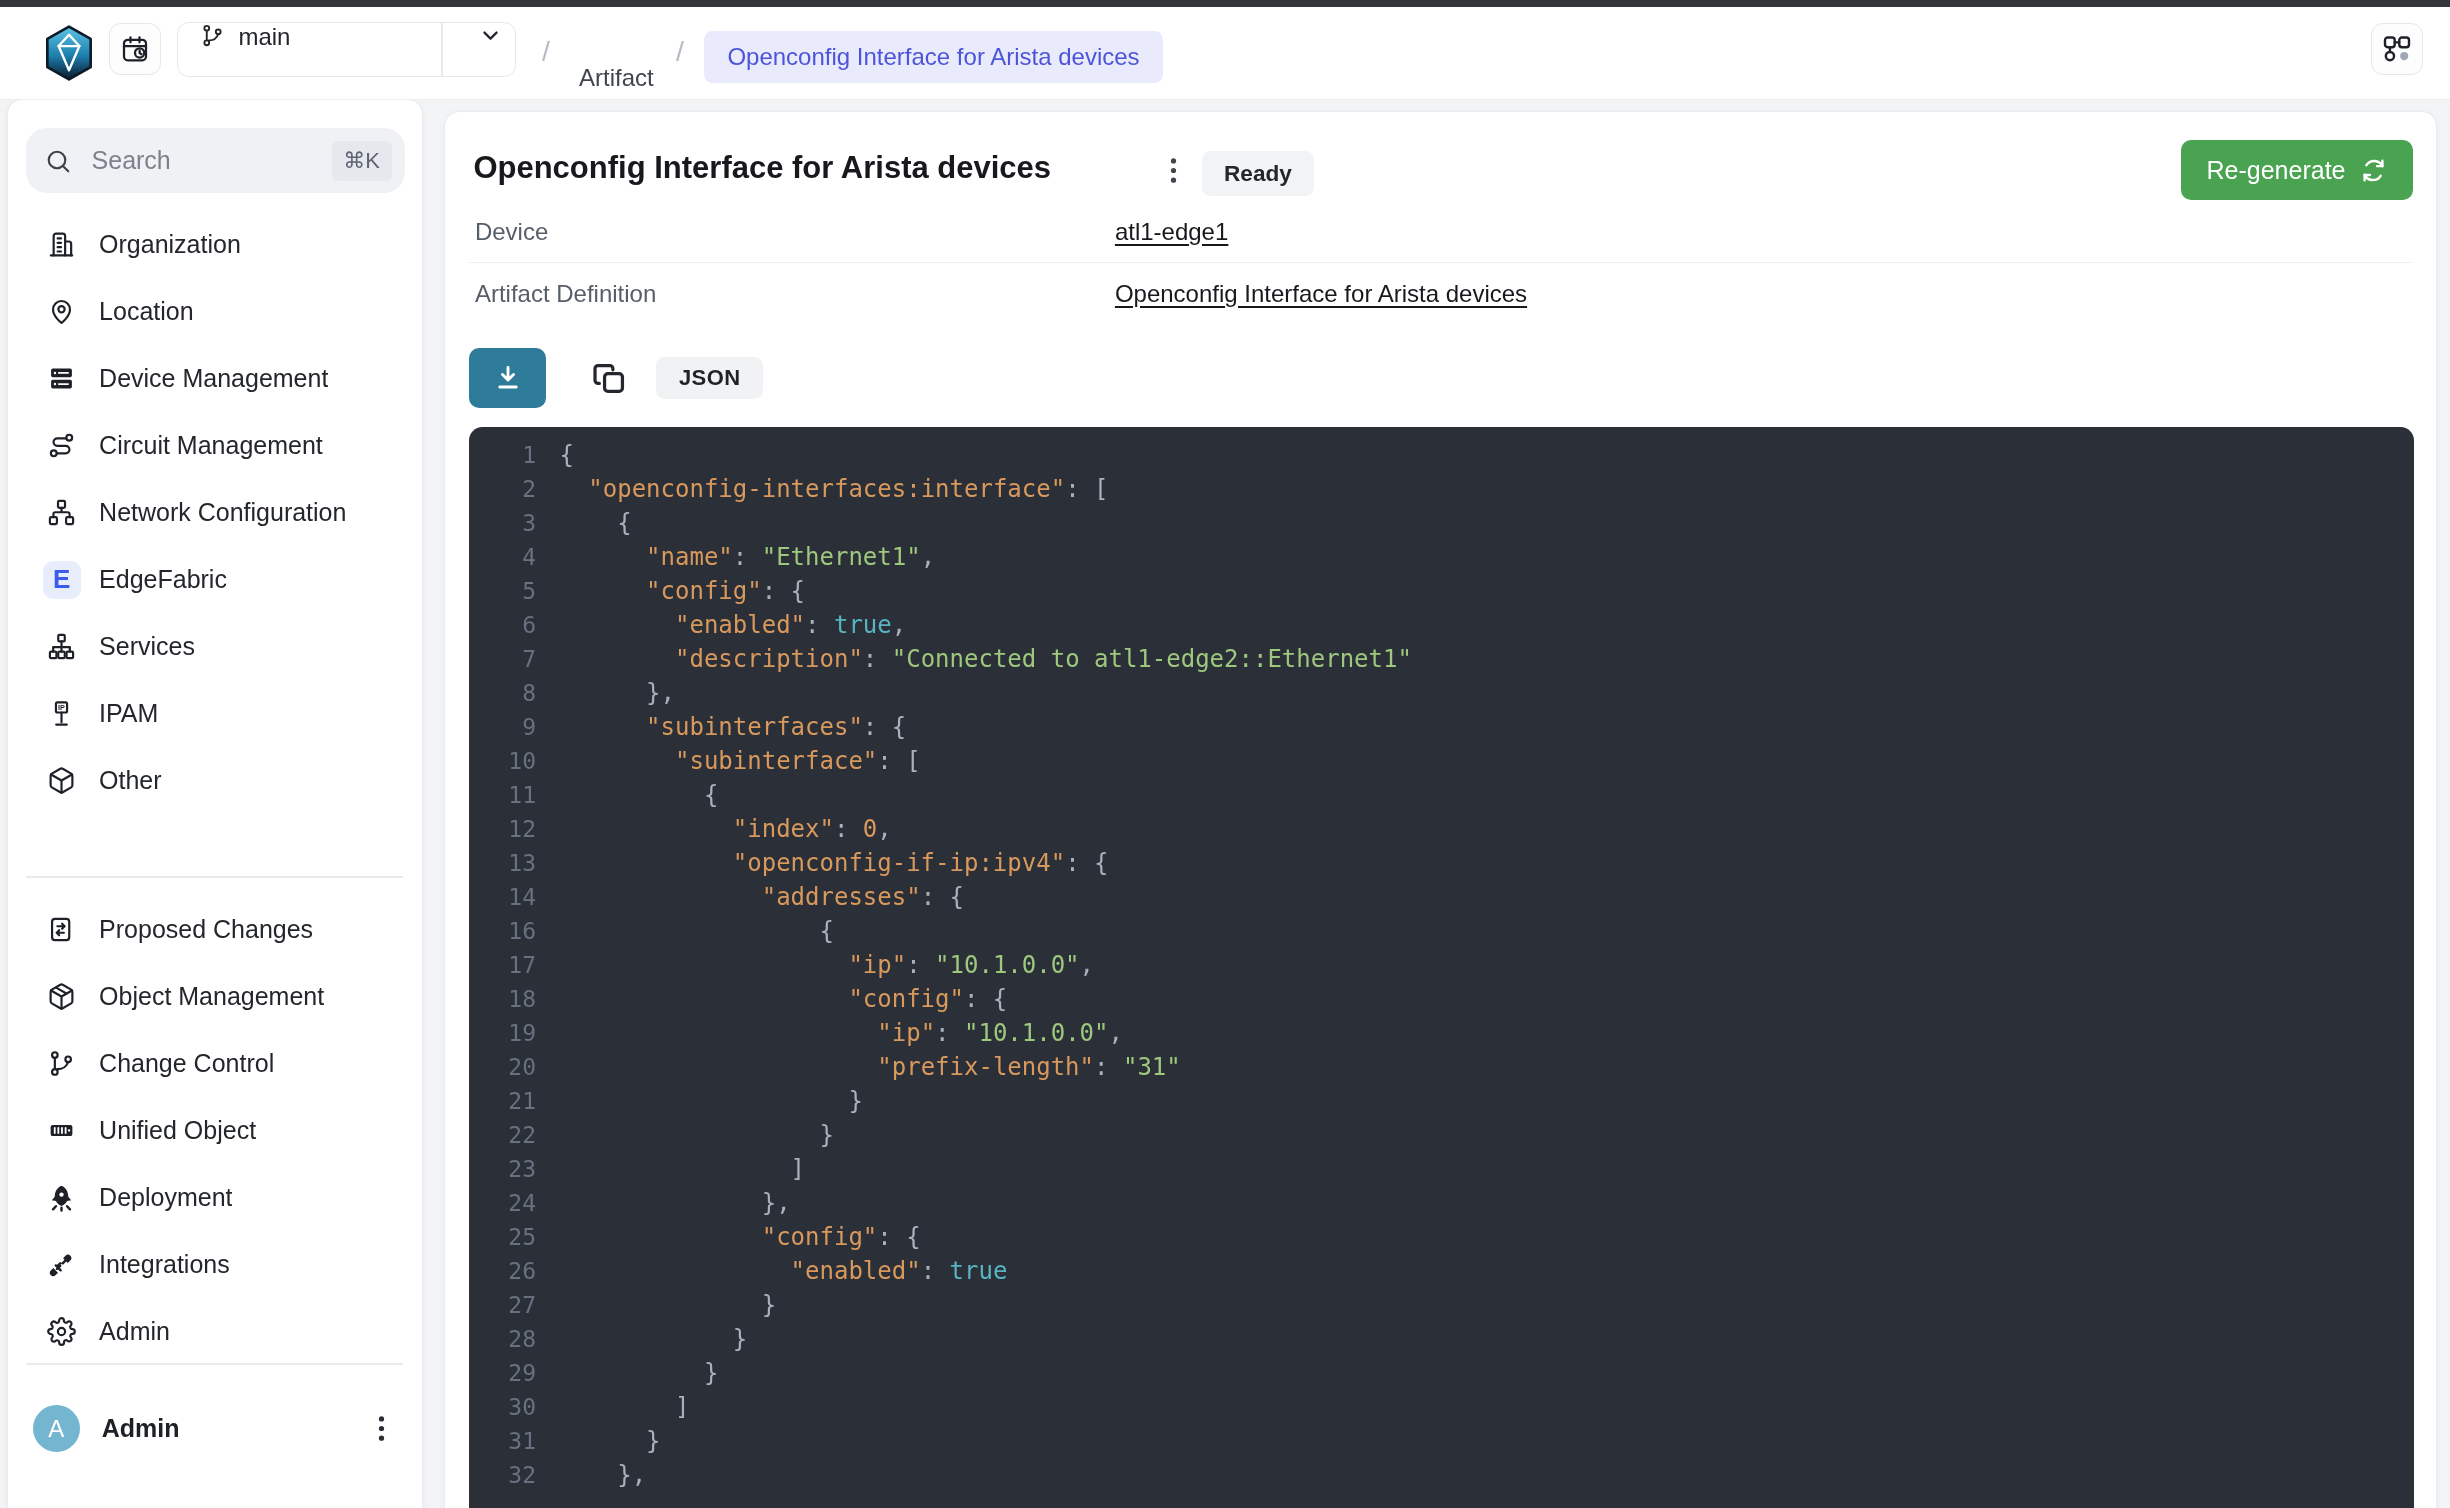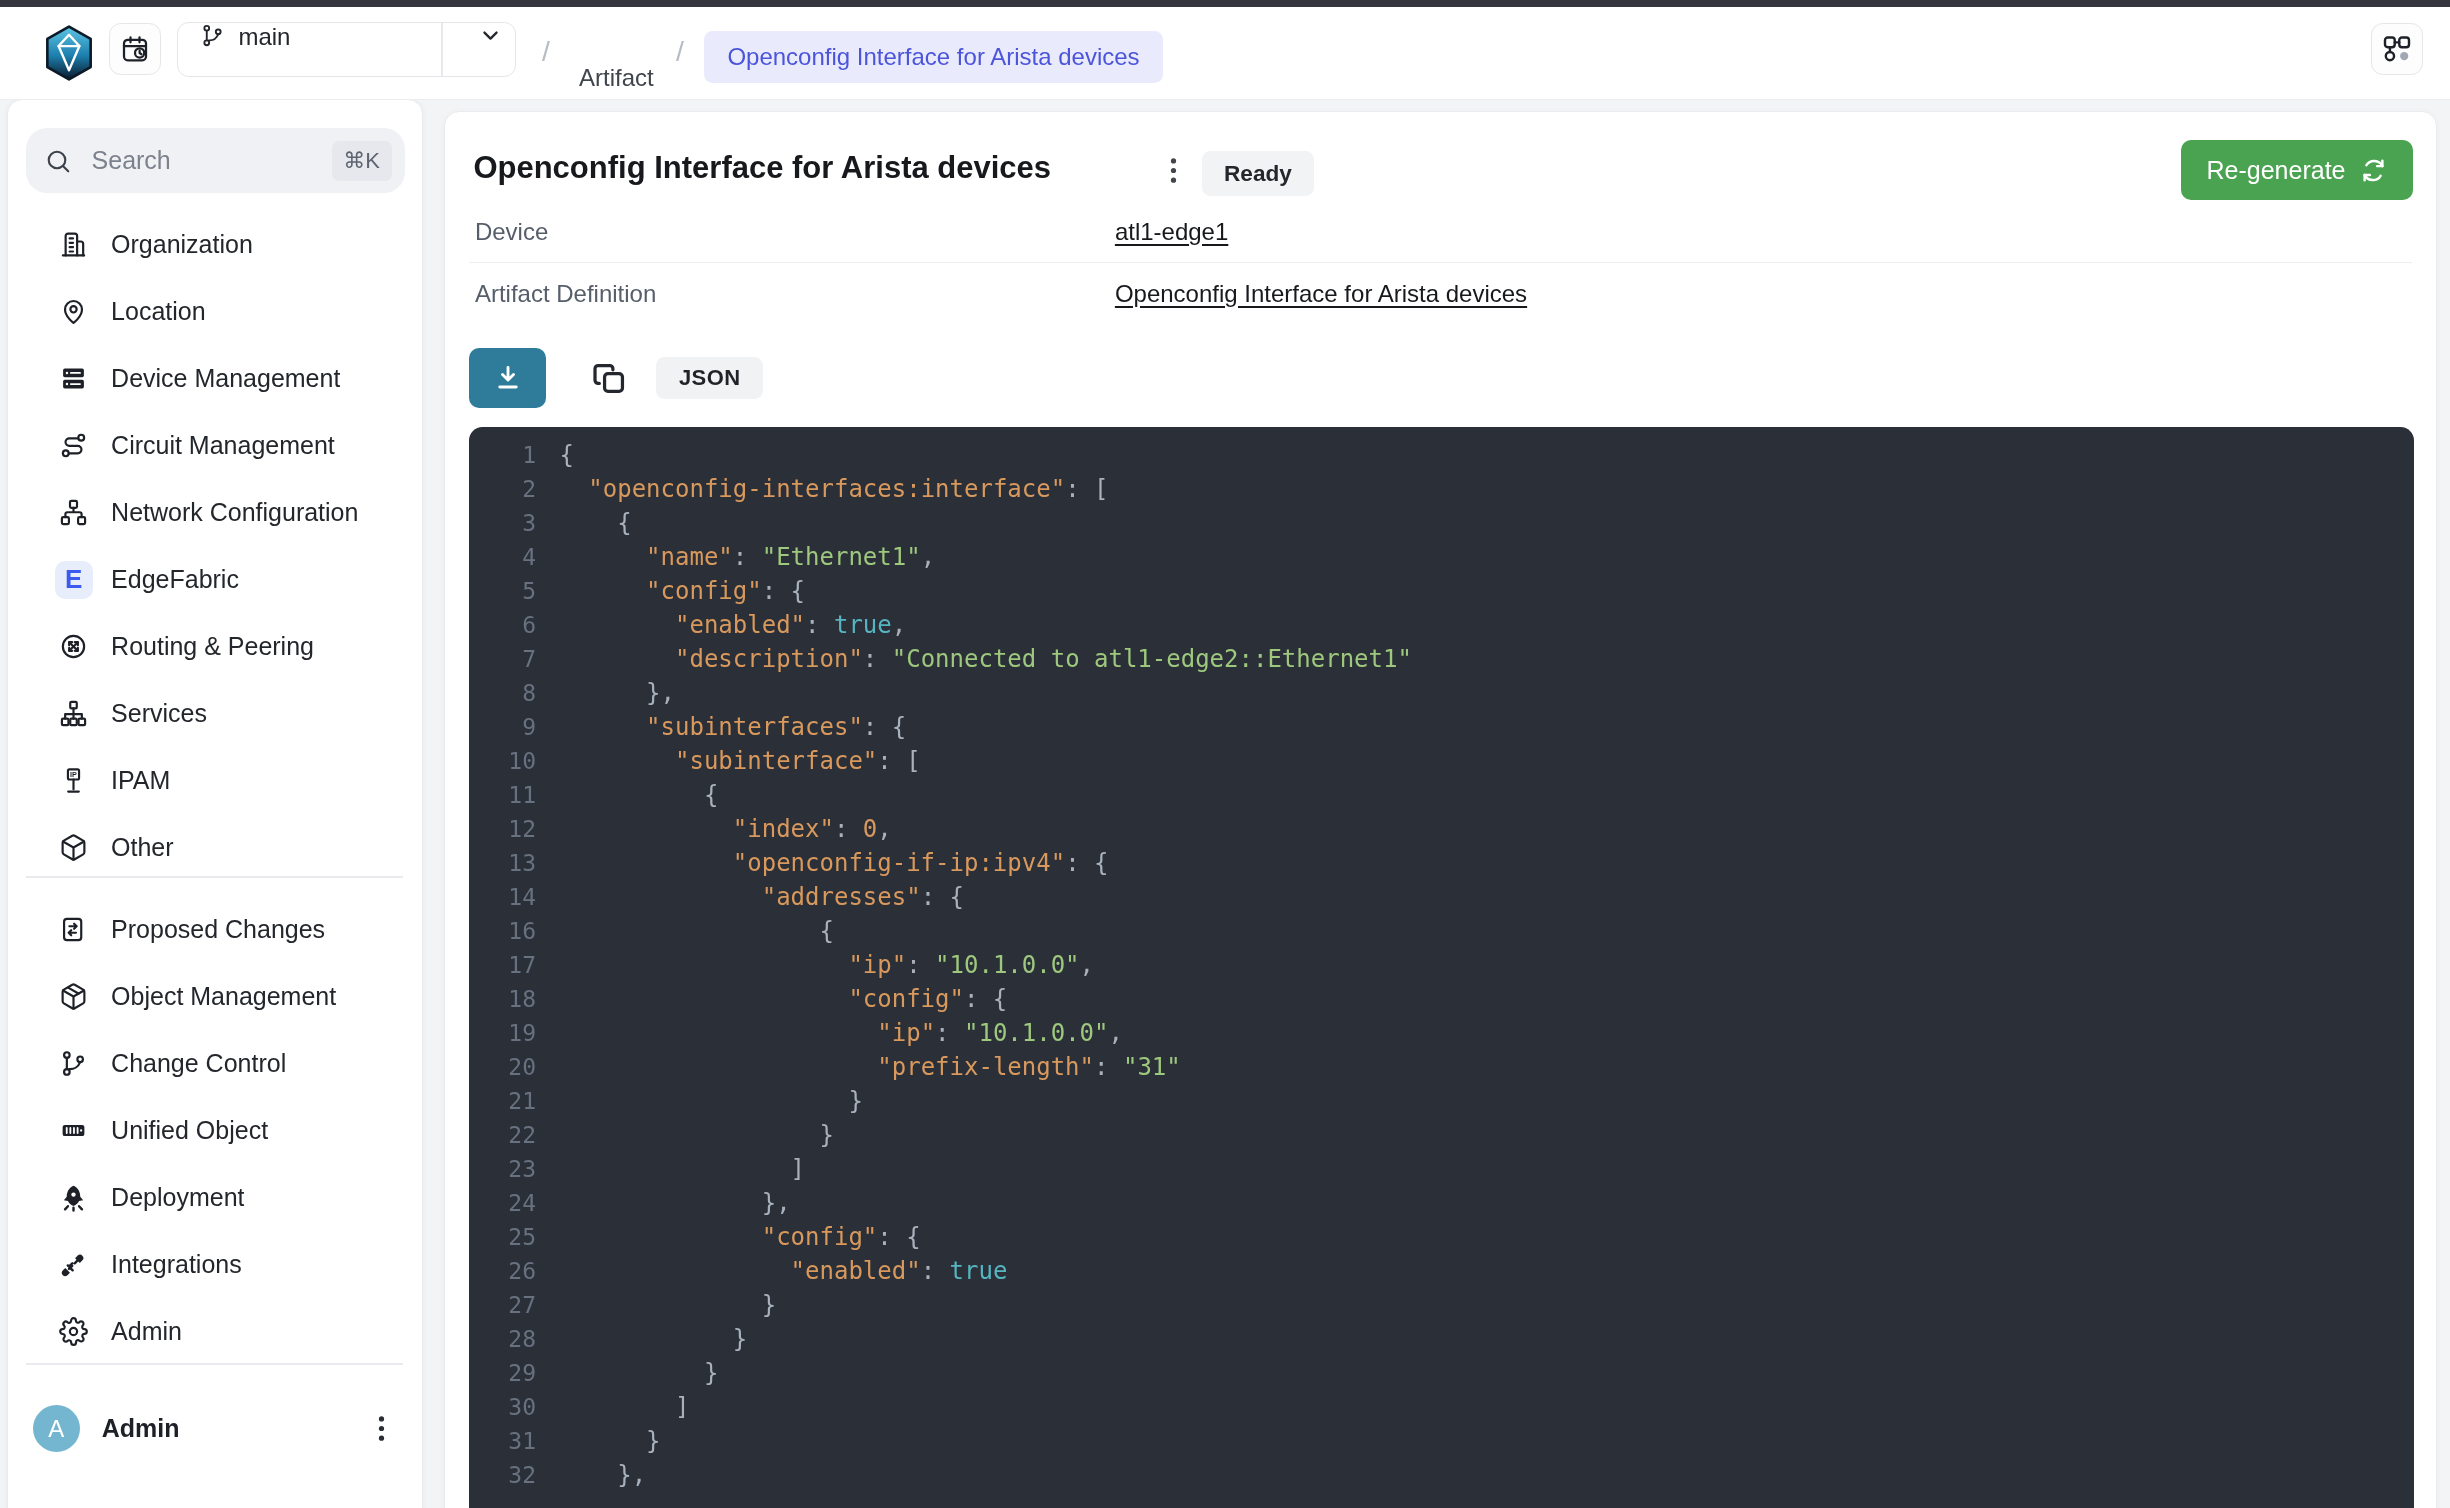--- a/index.html
+++ b/index.html
@@ -38,21 +38,21 @@
   .sidebar{position:absolute;left:6.7px;top:99px;width:416px;height:1455px;background:#fff;
            border:0.8px solid #e9ebee;border-radius:15px;box-sizing:border-box;
            box-shadow:0 1.7px 6.7px rgba(25,30,45,.05);}
   .search-box{position:absolute;left:18.4px;top:28.4px;width:379px;height:65px;background:#f0f1f4;
            border-radius:21px;display:flex;align-items:center;box-sizing:border-box;padding:0 13.4px 0 18.4px;}
   .search-box .icon{width:28.4px;height:28.4px;color:#3c424b;flex:none;}
   .search-input{flex:1;border:0;outline:0;background:transparent;font-size:25px;color:#2a2f36;
            margin-left:16.7px;font-family:"Liberation Sans",sans-serif;min-width:0;}
   .search-input::placeholder{color:#7c828d;}
   .kbd{background:#e6e8ee;border-radius:6.7px;color:#5d6470;font-size:22px;padding:6.7px 11.7px;flex:none;}
-  .nav{position:absolute;left:12px;width:100%;}
+  .nav{position:absolute;left:0;width:100%;}
   .nav-item{height:67px;display:flex;align-items:center;padding:0 25px 0 35px;cursor:pointer;}
   .nav-icon-slot{width:38px;height:38px;display:flex;align-items:center;justify-content:center;flex:none;}
   .nav-icon-slot .icon{width:29px;height:29px;color:#1d2127;}
   .nav-label{margin-left:18.4px;font-size:25px;color:#23262b;font-weight:500;
              white-space:nowrap;overflow:hidden;}
   .chip{width:38px;height:38px;border-radius:10px;background:var(--chip_bg);color:var(--chip_text);
         font-size:26px;font-weight:700;display:flex;align-items:center;justify-content:center;}
   .side-div{position:absolute;left:18.4px;right:18.4px;height:1.7px;background:#e8eaed;}
   .user-row{position:absolute;left:25px;right:23.4px;top:1305px;height:47px;display:flex;align-items:center;}
   .avatar{width:47px;height:47px;border-radius:50%;background:var(--avatar_bg);color:#fff;
@@ -242,32 +242,20 @@
               </svg>
             </span>
           </div>
           <span class="nav-label">Network Configuration</span>
         </div>
         <div class="nav-item">
           <div class="nav-icon-slot">
             <div class="chip">E</div>
           </div>
           <span class="nav-label">EdgeFabric</span>
-        </div>
-        <div class="nav-item">
-          <div class="nav-icon-slot">
-            <span class="icon" style="height: 29px; width: 29px;">
-              <svg viewBox="0 0 24 24">
-                <circle cx="12" cy="12" r="8.8"></circle>
-                <path d="M8.4 8.4l7.2 7.2M15.6 8.4l-7.2 7.2"></path>
-                <path d="M8.4 10.9V8.4h2.5M13.1 8.4h2.5v2.5M8.4 13.1v2.5h2.5M13.1 15.6h2.5v-2.5"></path>
-              </svg>
-            </span>
-          </div>
-          <span class="nav-label">Routing &amp; Peering</span>
         </div>
         <div class="nav-item">
           <div class="nav-icon-slot">
             <span class="icon" style="height: 29px; width: 29px;">
               <svg viewBox="0 0 24 24">
                 <rect x="9.3" y="2.4" width="5.4" height="5.4" rx="1"></rect>
                 <rect x="2.4" y="16.2" width="5.4" height="5.4" rx="1"></rect>
                 <rect x="9.3" y="16.2" width="5.4" height="5.4" rx="1"></rect>
                 <rect x="16.2" y="16.2" width="5.4" height="5.4" rx="1"></rect>
                 <path d="M12 7.8v8.4M5.1 16.2v-3.7h13.8v3.7"></path>

